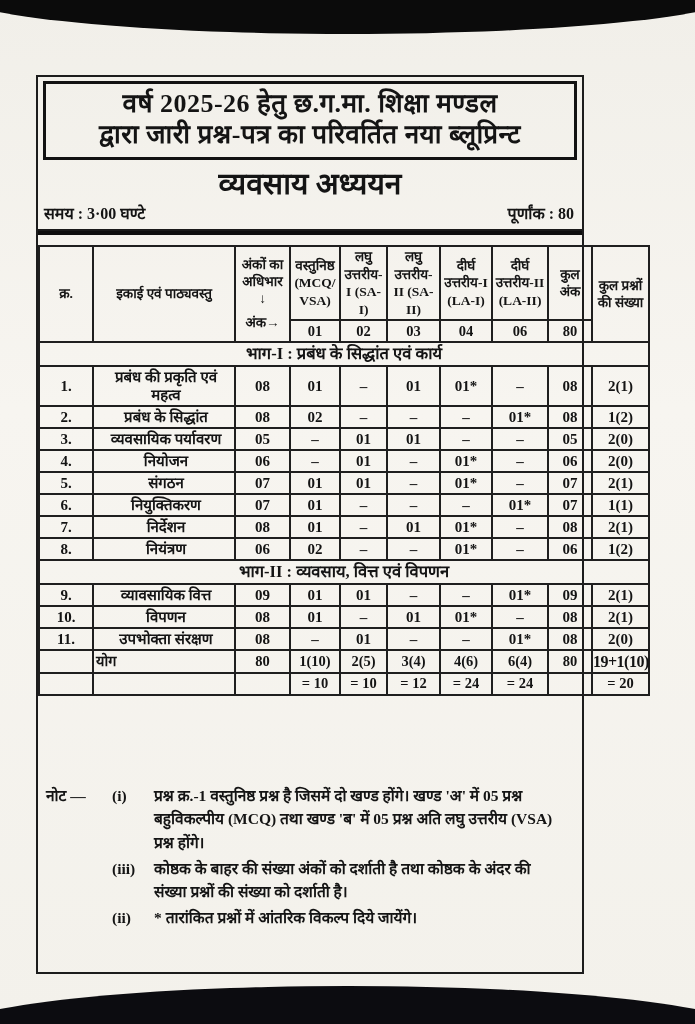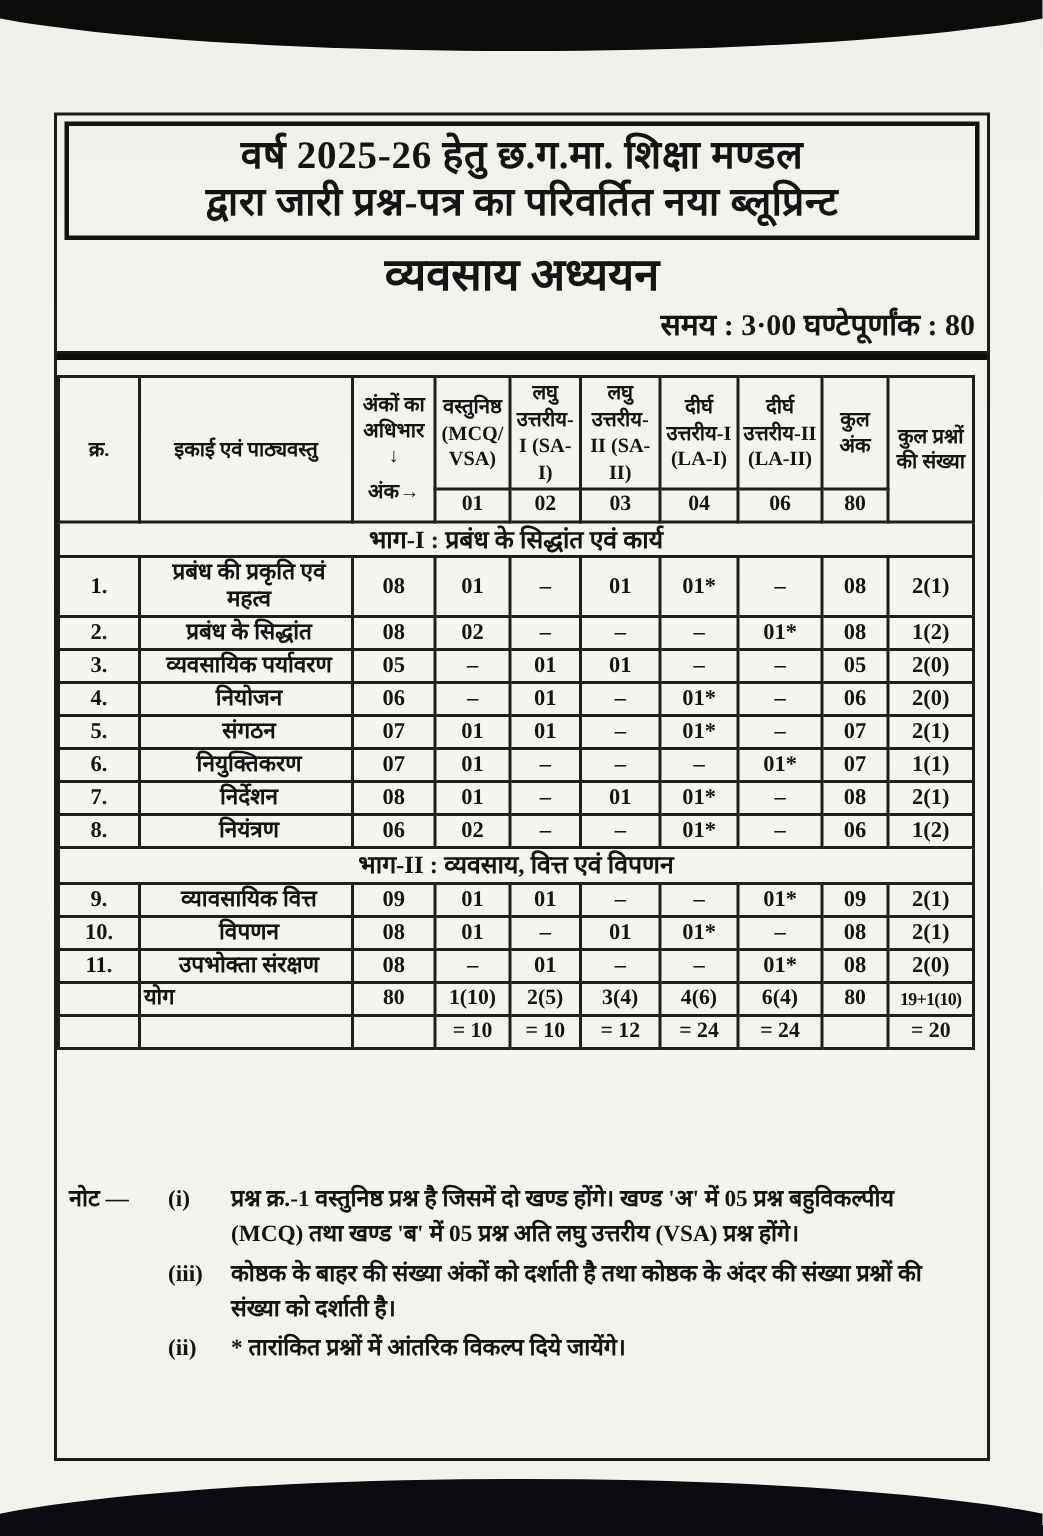--- a/index.html
+++ b/index.html
@@ -17,36 +17,36 @@
     width: 116%; height: 88px;
     background: #0b0b0b; border-radius: 50%;
   }
   .band-bottom {
     position: absolute; bottom: -56px; left: -8%;
     width: 116%; height: 94px;
     background: #0c0c10; border-radius: 50%;
   }
   .page {
     position: absolute; left: 36px; top: 75px;
-    width: 624px; height: 899px;
+    width: 548px; height: 899px;
     border: 2.5px solid #1c1c1c;
     background: transparent;
   }
   .title-box {
     margin: 4px 5px 0 5px;
     border: 3px solid #121212;
     padding: 5px 4px 7px;
     text-align: center;
   }
   .title-line { font-size: 26px; line-height: 1.18; letter-spacing: 0.5px; }
   .subject  { text-align: center; font-size: 30px; line-height: 1.2; margin-top: 6px; }
   .klass    { text-align: center; font-size: 19px; line-height: 1.2; margin-top: 2px; }
   .time-row {
-    display: flex; justify-content: flex-end;
-    font-size: 20px; line-height: 1.3;
+    display: flex; justify-content: space-between;
+    font-size: 16px; line-height: 1.3;
     padding: 2px 8px 2px 6px;
   }
   .dline {
     height: 3px; margin-top: 2px;
     border-top: 2px solid #1a1a1a;
     border-bottom: 4px solid #0e0e0e;
   }
   table.bp {
     border-collapse: collapse;
     table-layout: fixed;
@@ -61,21 +61,21 @@
     line-height: 1.2;
   }
   .bp tr.h1 td { font-size: 13.5px; line-height: 1.3; height: 58px; }
   .bp tr.h2 td { font-size: 14.5px; height: 22px; }
   .bp td.wcell div { line-height: 1.25; }
   .bp td.wcell .ank { margin-top: 7px; }
   .bp tr.sec td { font-size: 16.5px; height: 21px; }
   .bp td.u { text-align: center; padding-left: 6px; font-size: 15px; }
   .bp td.yog { text-align: left; padding-right: 24px; font-size: 16px; }
   .bp tr.tot td { font-size: 14.5px; }
-  .bp tr.tot td.qtot { font-size: 12px; letter-spacing: -0.5px; padding: 1px 0; }
+  .bp tr.tot td.qtot { font-size: 16px; letter-spacing: -0.5px; padding: 1px 0; }
   .notes {
     margin: 88px 16px 0 8px;
     font-size: 15.5px; line-height: 1.5;
   }
   .note { display: grid; grid-template-columns: 58px 50px 1fr; margin-bottom: 3px; }
   .note .nnum { text-align: left; padding-left: 8px; }
 </style>
 </head>
 <body>
 

